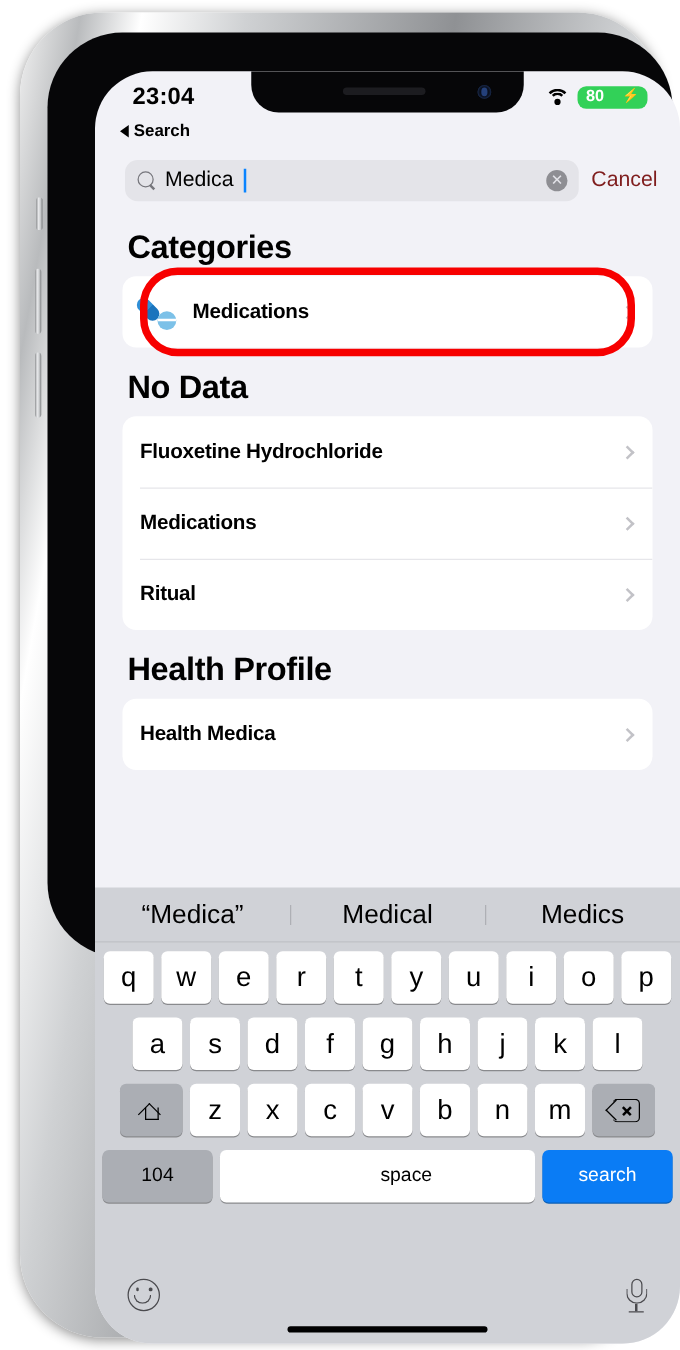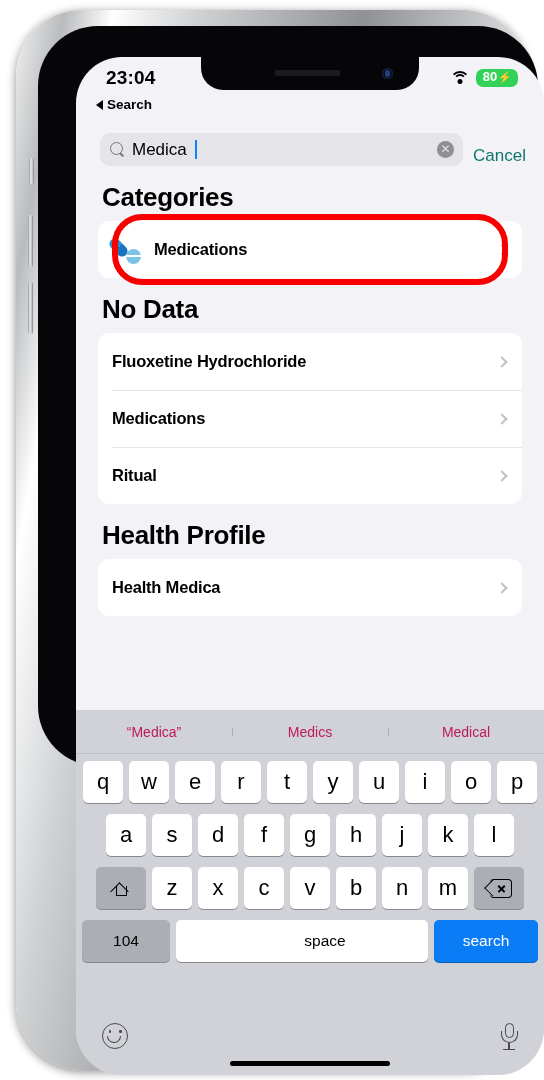--- a/index.html
+++ b/index.html
@@ -84,39 +84,39 @@
   }
   .wifi-icon span:nth-child(1){ width: 20px; height: 20px; top: 0; }
   .wifi-icon span:nth-child(2){ width: 13px; height: 13px; top: 3.5px; }
   .wifi-icon span:nth-child(3){
     width: 5px; height: 5px; top: 8.5px; background: #000;
     border-radius: 50%; border-color: #000;
   }
   #battery-badge {
     background: #32d158; color: #fff; border-radius: 7px;
     padding: 1px 6px 2px 7px; font-size: 13px; font-weight: 700;
-    display: flex; align-items: center; gap: 1px; line-height: 1.15;
+    display: flex; align-items: center; gap: 15px; line-height: 1.15;
   }
   #battery-bolt { font-size: 11px; }
 
   
   #nav-back {
     position: absolute; top: 40px; left: 20px;
     display: flex; align-items: center; gap: 4px; z-index: 25;
   }
   #back-caret {
     width: 0; height: 0; border-top: 5px solid transparent;
     border-bottom: 5px solid transparent; border-right: 7px solid #000;
   }
   #back-label { font-size: 13.5px; font-weight: 700; color: #000; }
 
   
   #search-row {
     position: absolute; top: 65px; left: 0; right: 0; height: 44px;
-    display: flex; align-items: flex-end; padding: 0 18px 0 24px; gap: 10px; z-index: 25;
+    display: flex; align-items: center; padding: 0 18px 0 24px; gap: 10px; z-index: 25;
   }
   #search-field {
     flex: 1; height: 33px; background: #e4e4e9; border-radius: 10px;
     display: flex; align-items: center; padding: 0 9px 0 10px; gap: 7px;
   }
   .mag-icon { width: 15px; height: 15px; position: relative; flex: none; }
   .mag-icon::before {
     content:""; position:absolute; left:0; top:0; width:11px; height:11px;
     border: 1.7px solid #76767c; border-radius: 50%;
   }
@@ -126,21 +126,21 @@
   }
   #search-text { font-size: 17px; color: #000; }
   #search-caret {
     width: 2px; height: 19px; background: #0a84ff; margin-left: 1px;
   }
   #search-clear {
     margin-left: auto; width: 17px; height: 17px; border-radius: 50%;
     background: #8e8e93; color: #e4e4e9; font-size: 12px; line-height: 17px;
     text-align: center; font-weight: 500; flex: none;
   }
-  #cancel-button { font-size: 17px; color: #0f766e; flex: none; }
+  #cancel-button { font-size: 17px; color: #7f1d1d; flex: none; }
 
   
   #content {
     position: absolute; top: 109px; left: 0; right: 0; bottom: 365px;
     background: #f2f2f7; padding: 0 22px; overflow: hidden;
   }
   .section-header {
     font-size: 26px; font-weight: 700; color: #000;
     padding: 16px 4px 8px 4px; letter-spacing: -.3px;
   }
@@ -188,21 +188,21 @@
   
   #keyboard {
     position: absolute; left: 0; right: 0; bottom: 0; height: 365px;
     background: #d0d2d7; display: flex; flex-direction: column;
   }
   #predictive-bar {
     height: 44px; display: flex; align-items: center;
     border-bottom: .5px solid #bfc1c6;
   }
   .prediction {
-    flex: 1; text-align: center; font-size: 14px; color: #be185d;
+    flex: 1; text-align: center; font-size: 21px; color: #000000;
     position: relative;
   }
   .prediction + .prediction::before {
     content:""; position:absolute; left:0; top: 4px; bottom: 4px;
     width: 1px; background: #aeb0b5;
   }
   #keys { padding: 7px 3px 0 3px; flex: 1; display: flex; flex-direction: column; gap: 11px; }
   .krow { display: flex; justify-content: center; gap: 6px; }
   .key {
     background: #fff; border-radius: 5px; height: 42px;
@@ -386,22 +386,22 @@
             <div class="row-label">Health Medica</div>
             <div class="chevron"></div>
           </div>
         </div>
 
       </div>
 
       <div id="keyboard">
         <div id="predictive-bar">
           <div class="prediction">“Medica”</div>
+          <div class="prediction">Medical</div>
           <div class="prediction">Medics</div>
-          <div class="prediction">Medical</div>
         </div>
 
         <div id="keys">
           <div class="krow first">
             <div class="key">q</div>
             <div class="key">w</div>
             <div class="key">e</div>
             <div class="key">r</div>
             <div class="key">t</div>
             <div class="key">y</div>

